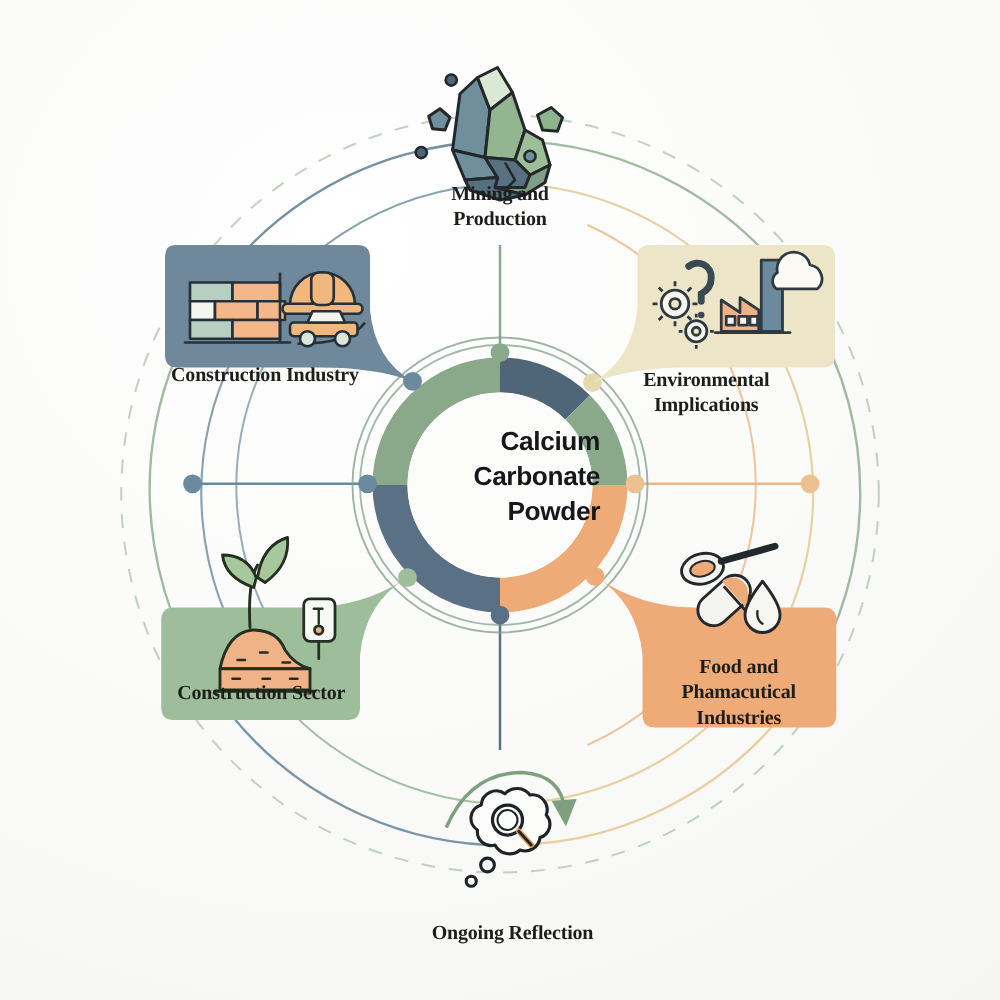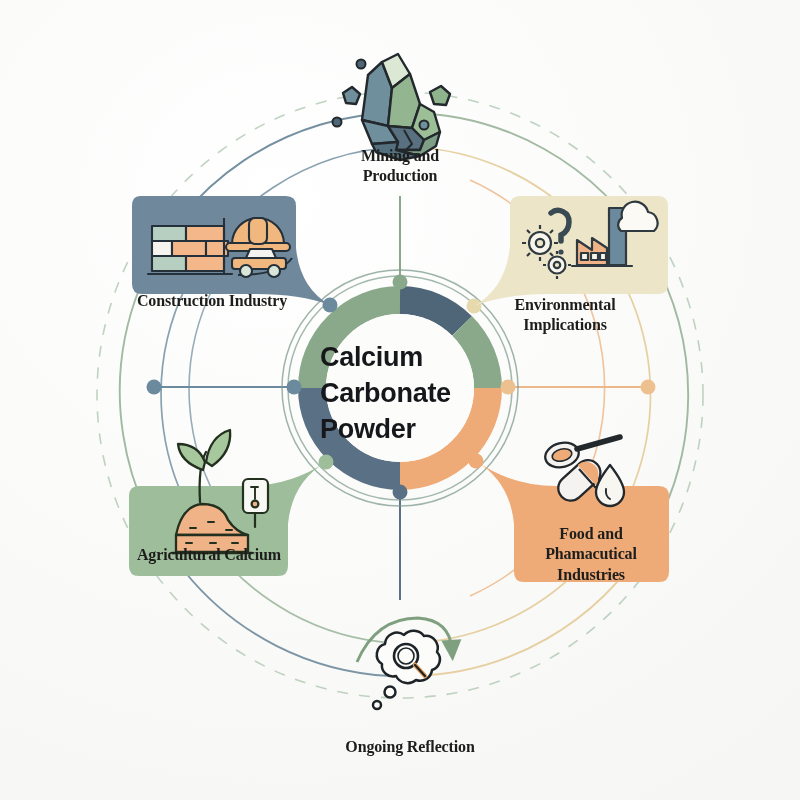--- a/index.html
+++ b/index.html
@@ -47,23 +47,23 @@
     white-space: pre-line;
     width: 220px;
     font-family: Liberation Serif, serif;
   }
   
   #hub-text {
     position: absolute;
     left: 320px;
     top: 340px;
     width: 160px;
-    text-align: left;
+    text-align: right;
     font-weight: 700;
-    font-size: 27px;
+    font-size: 21px;
     line-height: 1.33;
     color: #16171a;
     letter-spacing: -0.3px;
     white-space: pre-line;
   }
 </style>
 </head>
 <body>
 
 <div id="stage">
@@ -299,19 +299,19 @@
   <div class="plain-label" style="left:290px; top:146px;">Mining and
 Production</div>
 
   <div class="plain-label card-label" style="position:absolute; left:455px; top:284px; width:220px;margin-top:11px;">Environmental
 Implications</div>
 
   <div class="plain-label card-label" style="position:absolute; left:481px; top:508px; width:220px;margin-top:16px;">Food and
 Phamacutical
 Industries</div>
 
-  <div class="plain-label card-label" style="position:absolute; left:99px; top:545px; width:220px;">Agricultural Calcium</div>
+  <div class="plain-label card-label" style="position:absolute; left:99px; top:545px; width:220px;">Construction Sector</div>
 
   <div class="plain-label card-label" style="position:absolute; left:102px; top:291px; width:220px;">Construction Industry</div>
 
   <div class="plain-label" style="left:300px; top:737px;">Ongoing Reflection</div>
 
 </div>
 
 </body></html>

